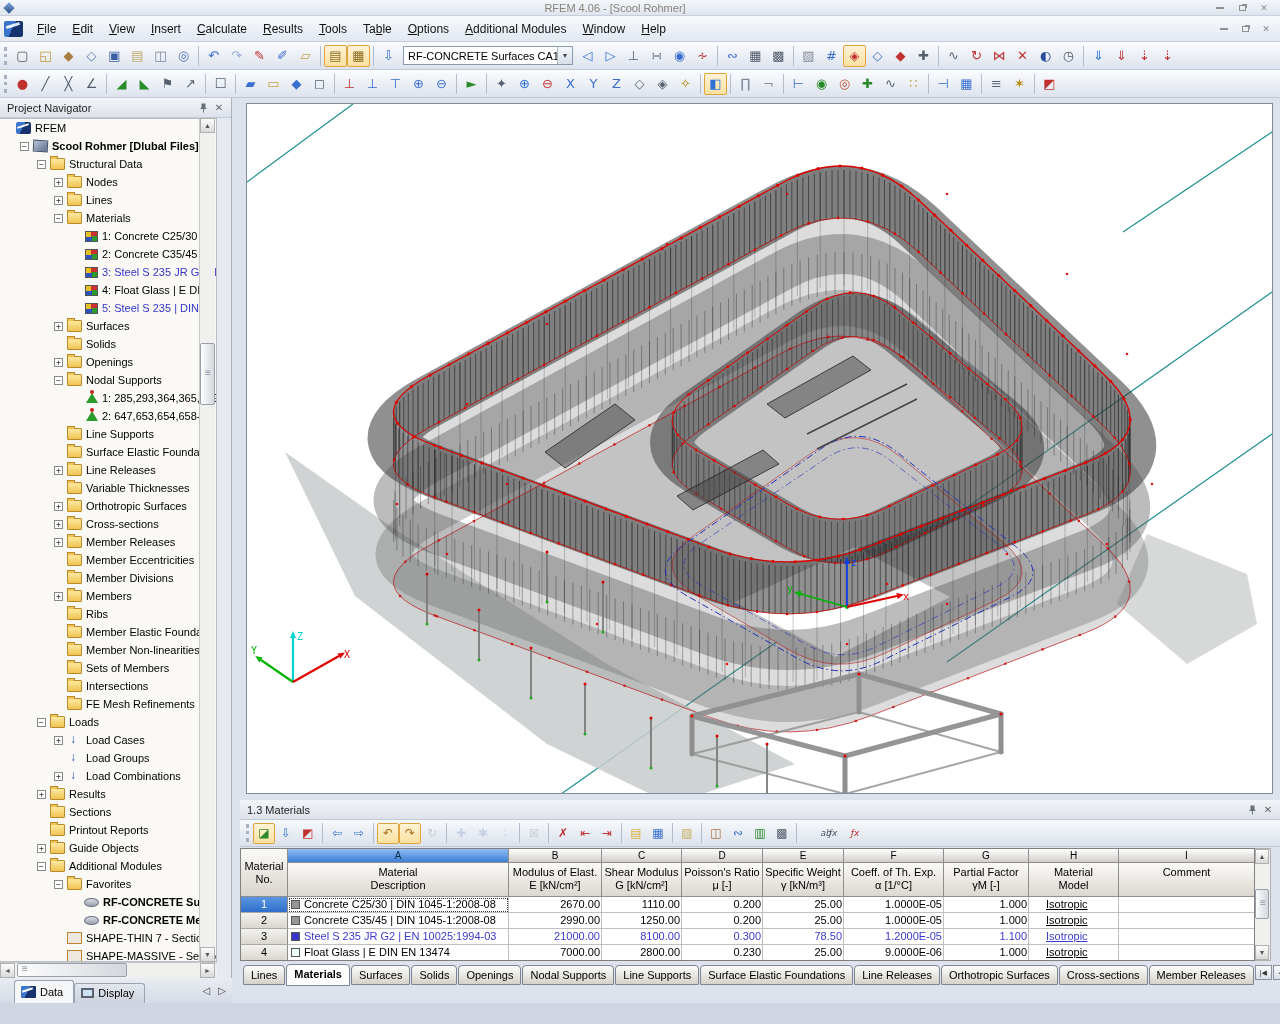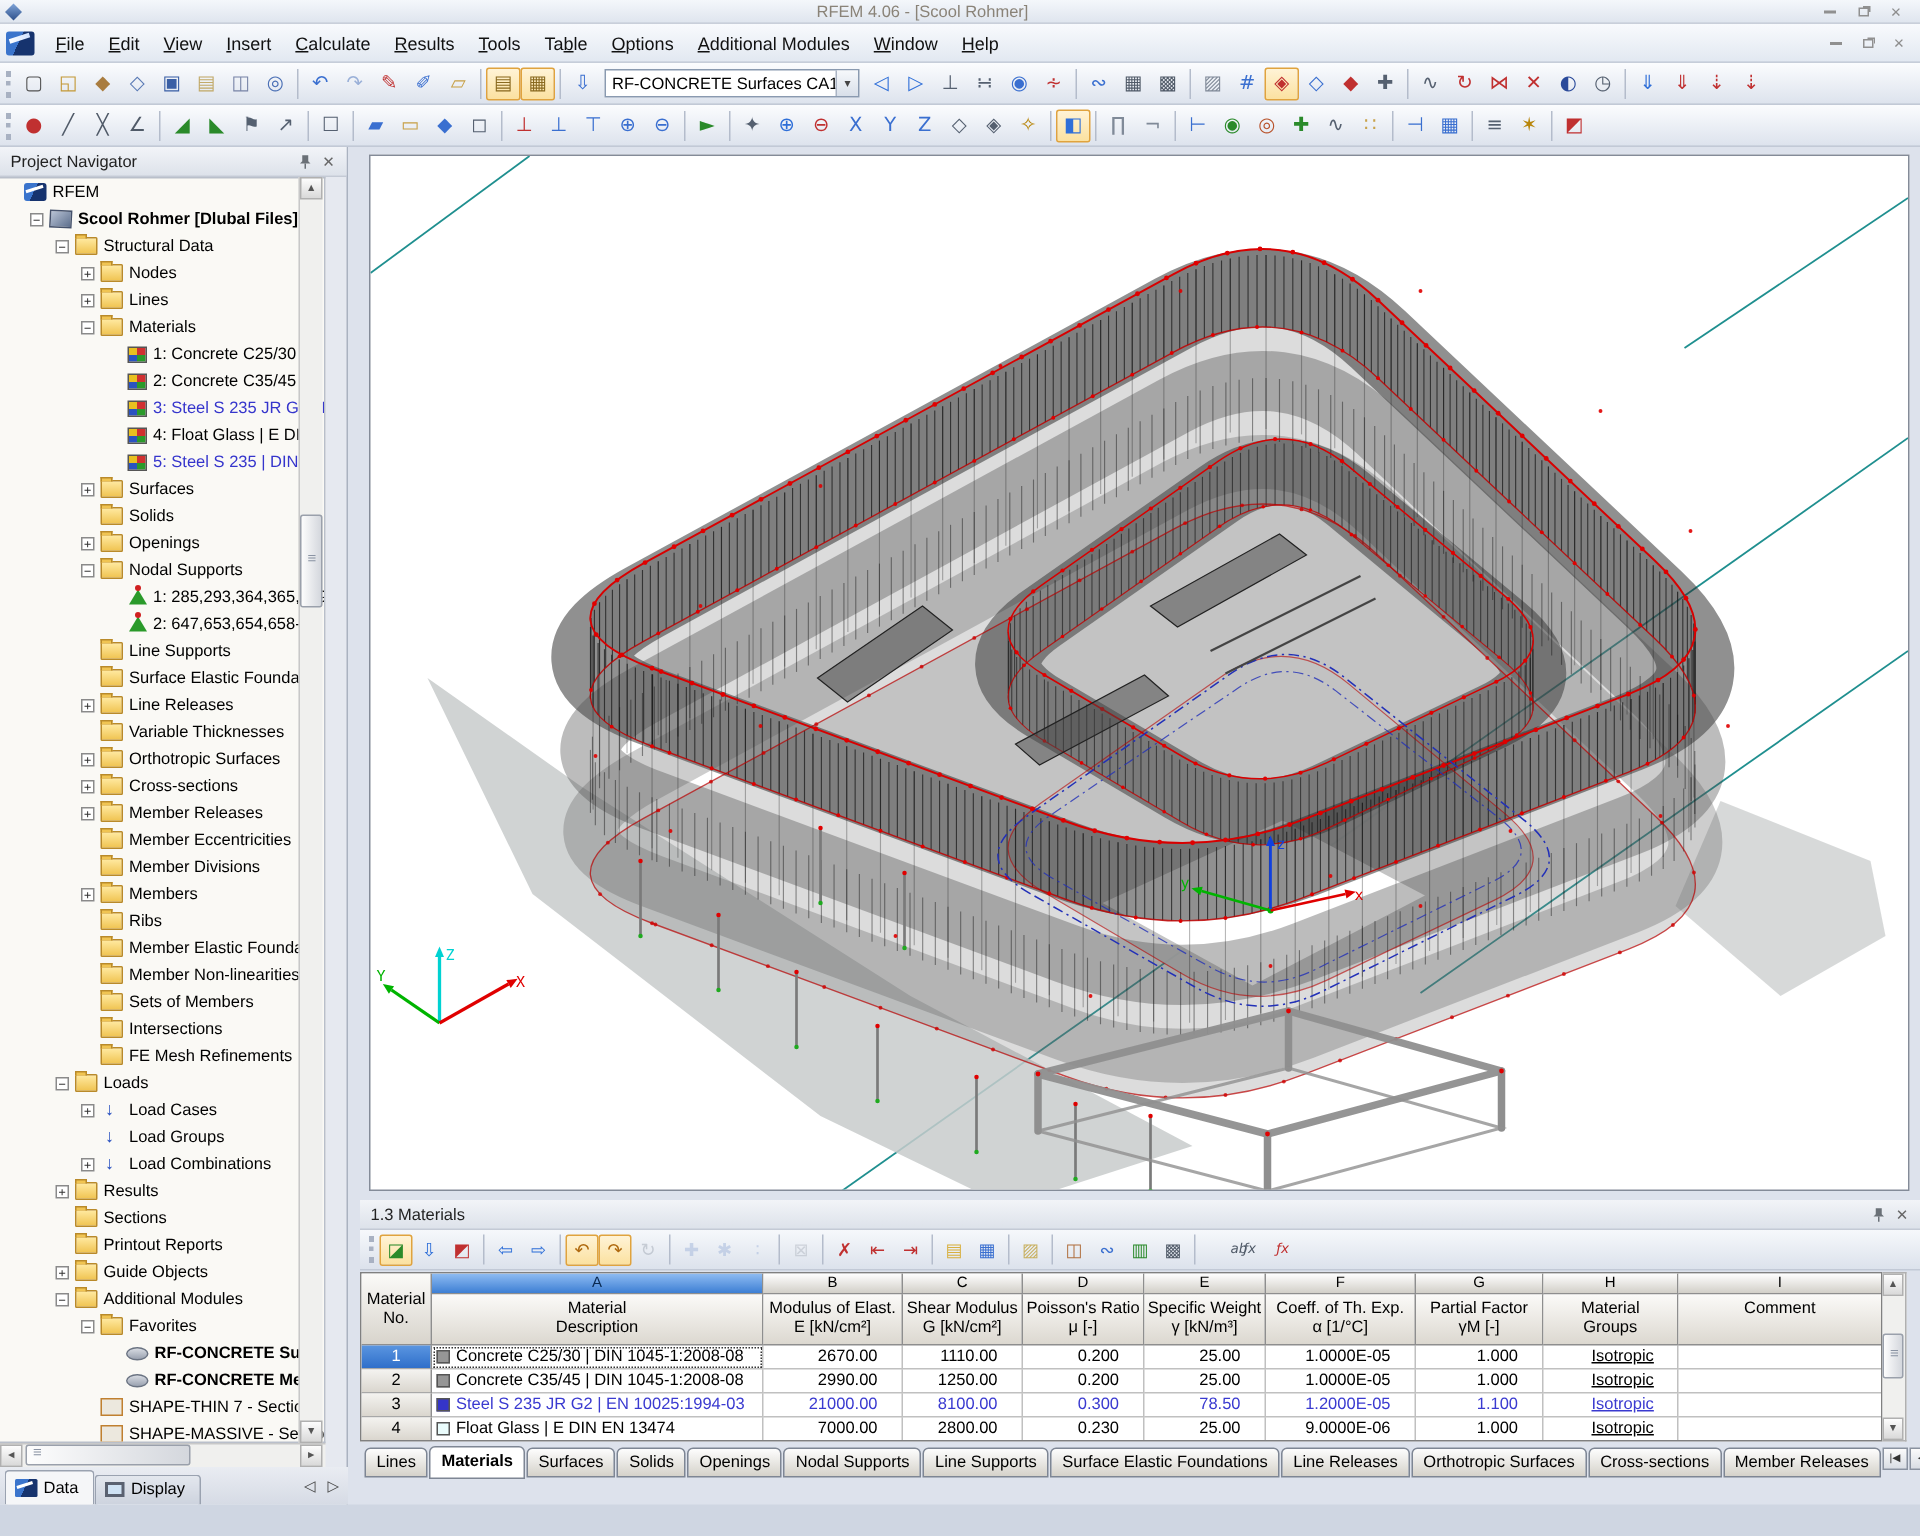--- a/index.html
+++ b/index.html
@@ -65,21 +65,21 @@
   .ic-module { background:linear-gradient(#d7dbe2,#9aa2b0); border:1px solid #6a7382; border-radius:50%; height:9px; margin-top:1px;}
   .ic-shape { background:#ece8de; border:1px solid #c08030;}
   .tree-label { font-size:11px; color:#000;}
   .tree-label.bold { font-weight:bold; }
   .tree-label.blue { color:#3535cc; }
   #nav-vscroll { position:absolute; right:16px; top:20px; width:16px; height:844px; background:#f0f0ee; border-left:1px solid #c8c8c8;}
   .scr-btn { position:absolute; left:0; width:15px; height:15px; background:linear-gradient(#fdfdfd,#d9d9d9); border:1px solid #b0b0b0; color:#555; font-size:7px; text-align:center; line-height:14px;}
   .scr-thumb { position:absolute; left:0; width:15px; background:linear-gradient(90deg,#fdfdfd,#d4d7dd); border:1px solid #9aa0ab; border-radius:2px;}
   .scr-thumb::after { content:"≡"; position:absolute; left:4px; top:50%; margin-top:-7px; color:#8a93a3; font-size:10px;}
   #nav-hscroll { position:absolute; left:0; top:864px; width:217px; height:16px; background:#f0f0ee; border-top:1px solid #c8c8c8;}
-  #nav-tabs { position:absolute; left:0; top:880px; width:232px; height:25px; background:linear-gradient(#e9ecf2,#d6dbe5); display:flex; align-items:flex-end; padding-left:3px;}
+  #nav-tabs { position:absolute; left:0; top:880px; width:232px; height:25px; background:linear-gradient(#e9ecf2,#d6dbe5); display:flex; align-items:flex-end; padding-left:14px;}
   .nav-tab { display:flex; align-items:center; gap:4px; padding:3px 10px 4px 6px; font-size:11px; border:1px solid #9aa2b0; border-bottom:none; border-radius:3px 3px 0 0; background:linear-gradient(#e3e7ee,#cdd3de); height:20px;}
   .nav-tab.active { background:#f5f6f8; height:23px; }
   .mini-logo { width:15px; height:12px; background:linear-gradient(115deg,#3a74cc 0 45%,#16336e 45%); border-radius:1px; position:relative;}
   .mini-logo::after{ content:""; position:absolute; left:1px; top:3px; width:11px; height:2px; background:#fff; transform:rotate(-18deg);}
   .mini-screen { width:13px; height:10px; border:2px solid #5a6170; background:#cfe2f4; position:relative;}
   .nav-tab-arrows { margin-left:auto; margin-right:6px; color:#444; font-size:10px; display:flex; gap:8px; align-items:center; height:100%;}
 
   
   #splitter { position:absolute; left:232px; top:98px; width:8px; height:905px; background:#dde2ec; }
   #viewport { position:absolute; left:240px; top:98px; width:1040px; height:702px; background:#dde2ec; }
@@ -96,21 +96,21 @@
      display:flex; flex-direction:column; align-items:center; justify-content:center; font-size:11px; line-height:13px; flex:none;}
   .letters-row { display:flex; height:14px; }
   .letter-cell { background:linear-gradient(#ffffff,#d2cfc8); border-right:1px solid #8e8e8e; border-bottom:1px solid #8e8e8e; text-align:center; font-size:10px; line-height:13px; flex:none;}
   .letter-cell.sel { background:linear-gradient(#8fbcf2,#3d7fd4); color:#0a2a52;}
   .titles-row { display:flex; height:34px; }
   .title-cell { background:linear-gradient(#fbfaf8,#dcd8d0); border-right:1px solid #8e8e8e; border-bottom:1px solid #8e8e8e; text-align:center;
      font-size:11px; line-height:13px; padding-top:3px; flex:none; overflow:hidden; white-space:nowrap;}
   .body-row { display:flex; height:16px; }
   .rownum { width:47px; background:linear-gradient(#f4f3f0,#dad6ce); border-right:1px solid #8e8e8e; border-bottom:1px solid #a8a8a8; text-align:center; font-size:11px; line-height:15px; flex:none;}
   .rownum.sel { background:linear-gradient(#5a95e0,#2f6fca); color:#fff;}
-  .cell { border-right:1px solid #c0c0c0; border-bottom:1px solid #c0c0c0; font-size:11px; line-height:15px; padding:0 16px; white-space:nowrap; overflow:hidden; flex:none;}
+  .cell { border-right:1px solid #c0c0c0; border-bottom:1px solid #c0c0c0; font-size:11px; line-height:15px; padding:0 1px; white-space:nowrap; overflow:hidden; flex:none;}
   .cell.num { text-align:right; }
   .cell.desc { display:flex; align-items:center; gap:4px; padding-left:3px;}
   .cell.focus { outline:1px dotted #333; outline-offset:-2px; }
   .swatch { width:9px; height:9px; border:1px solid #555; flex:none;}
   .iso { text-decoration:underline;margin-left:16px; }
   #tp-vscroll { position:absolute; left:1015px; top:48px; width:16px; height:113px; background:#f0f0ee; border:1px solid #b0b0b0; border-left:none;}
   #tp-tabs { position:absolute; left:0; top:165px; width:1040px; height:24px; display:flex; align-items:flex-start; padding-left:3px;}
   .tp-tab { padding:3px 7px; font-size:11px; border:1px solid #7e8694; border-radius:4px 4px 0 0; background:linear-gradient(#fdfdfd,#d5d2ca); margin-right:1px; height:20px; white-space:nowrap;}
   .tp-tab.active { background:#fff; font-weight:bold; height:22px; position:relative; z-index:2; margin-top:-1px;}
   #tp-tabnav { margin-left:auto; margin-right:4px; display:flex; gap:1px;}
@@ -1922,21 +1922,21 @@
               <div class="title-cell" style="width: 100px;">
                 <div>Coeff. of Th. Exp.</div>
                 <div>α [1/°C]</div>
               </div>
               <div class="title-cell" style="width: 85px;">
                 <div>Partial Factor</div>
                 <div>γM [-]</div>
               </div>
               <div class="title-cell" style="width: 90px;">
                 <div>Material</div>
-                <div>Groups</div>
+                <div>Model</div>
               </div>
               <div class="title-cell" style="width: 136px;">
                 <div></div>
                 <div>Comment</div>
               </div>
             </div>
           </div>
         </div>
         <div class="body-row">
           <div class="rownum sel">1</div>

